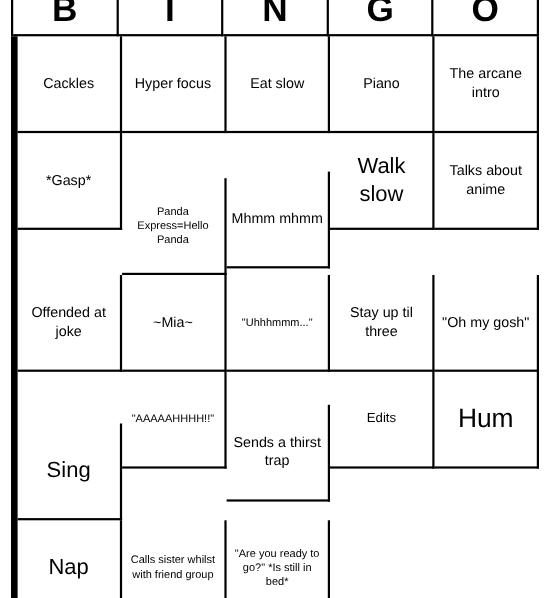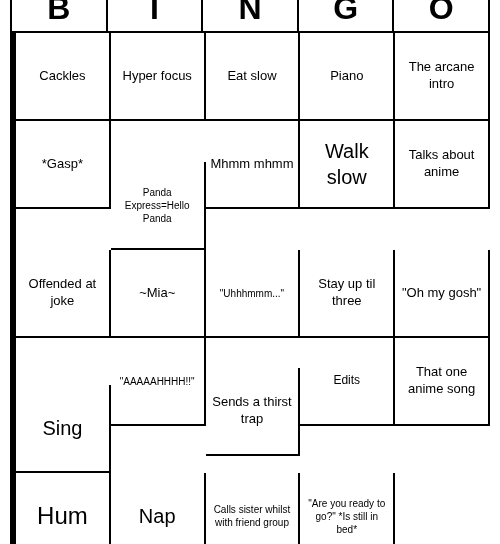--- a/index.html
+++ b/index.html
@@ -74,31 +74,30 @@
       <div class="bingo-header-cell">O</div>
     </div>
   <div class="bingo-grid">
   <div class="bingo-cell" style="font-size: 13px;">Cackles</div>
       <div class="bingo-cell" style="font-size: 13px;">Hyper focus</div>
       <div class="bingo-cell" style="font-size: 13px;">Eat slow</div>
       <div class="bingo-cell" style="font-size: 13px;">Piano</div>
       <div class="bingo-cell" style="font-size: 13px;">The arcane intro</div>
       <div class="bingo-cell" style="font-size: 13px;">*Gasp*</div>
       <div class="bingo-cell" style="font-size: 10px; margin-top: 41px;">Panda Express=Hello Panda</div>
-      <div class="bingo-cell" style="font-size: 13px;">Mhmm mhmm</div>
+      <div class="bingo-cell" style="font-size: 13px; margin-top: 35px;">Mhmm mhmm</div>
       <div class="bingo-cell" style="font-size: 20px; font-weight: normal;">Walk slow</div>
       <div class="bingo-cell" style="font-size: 13px;">Talks about anime</div>
       <div class="bingo-cell" style="font-size: 13px;">Offended at joke</div>
       <div class="bingo-cell" style="font-size: 13px;">~Mia~</div>
       <div class="bingo-cell" style="font-size: 10px;">"Uhhhmmm..."</div>
       <div class="bingo-cell" style="font-size: 13px;">Stay up til three</div>
       <div class="bingo-cell" style="font-size: 13px;">"Oh my gosh"</div>
       <div class="bingo-cell" style="font-size: 20px; font-weight: normal; margin-top: 47px;">Sing</div>
       <div class="bingo-cell" style="font-size: 10px;">"AAAAAHHHH!!"</div>
       <div class="bingo-cell" style="font-size: 13px; margin-top: 30px;">Sends a thirst trap</div>
       <div class="bingo-cell" style="font-size: 12px; font-weight: normal;">Edits</div>
-      <div class="bingo-cell" style="font-size: 13px;">That one anime song</div>
       <div class="bingo-cell" style="font-size: 24px; font-weight: normal;">Hum</div>
       <div class="bingo-cell" style="font-size: 20px; font-weight: normal;">Nap</div>
       <div class="bingo-cell" style="font-size: 10px;">Calls sister whilst with friend group</div>
       <div class="bingo-cell" style="font-size: 10px;">"Are you ready to go?" *Is still in bed*</div>
     </div>
 </div>
 
 </body></html>

